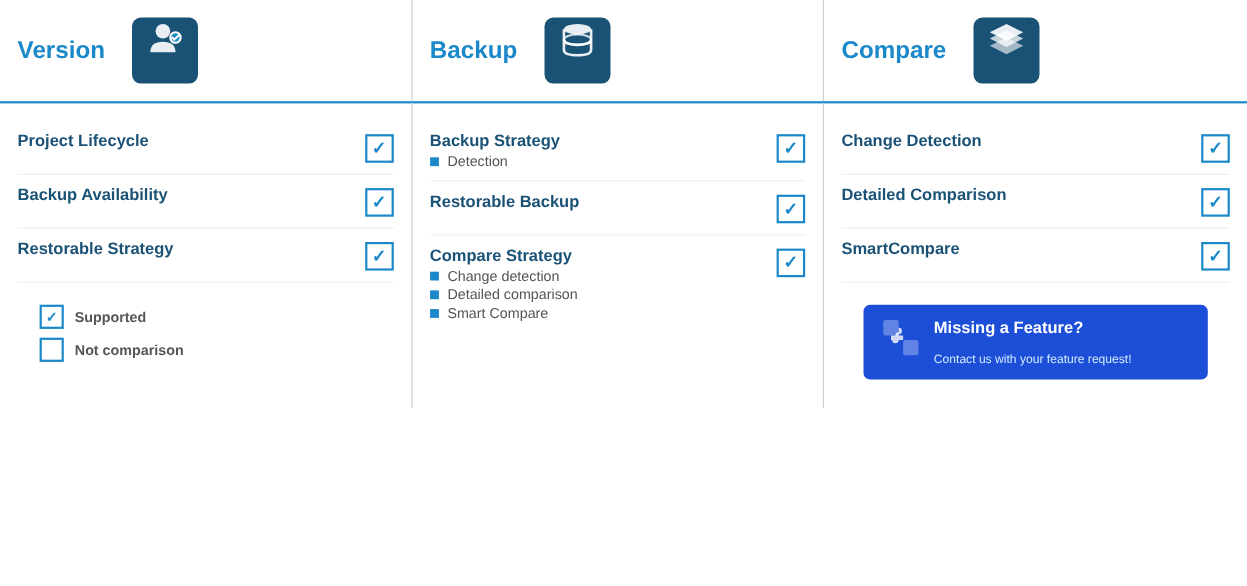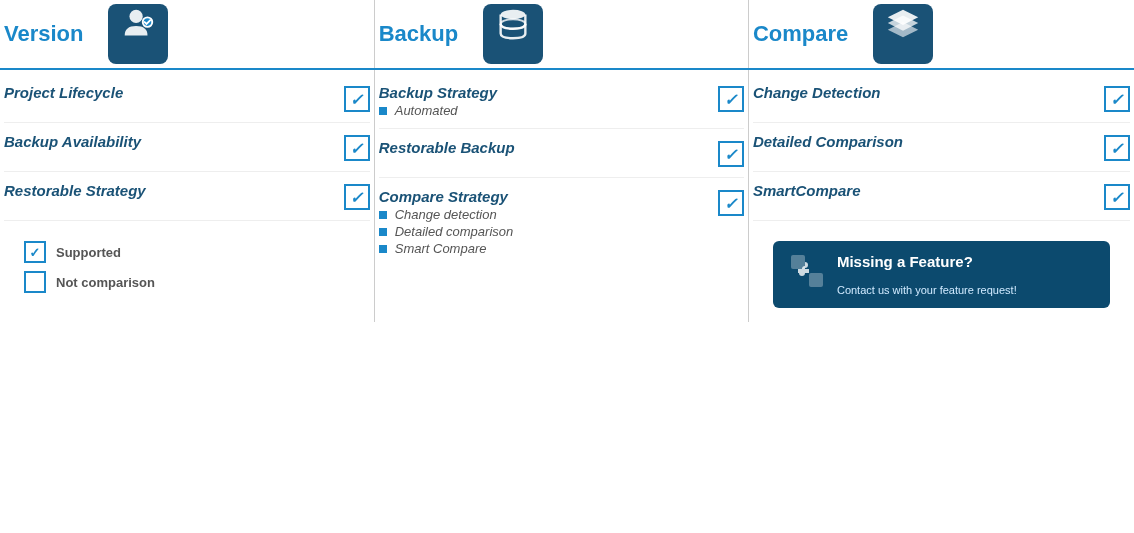--- a/index.html
+++ b/index.html
@@ -13,21 +13,21 @@
     }
 
     .main-table {
       width: 100%;
       border-collapse: collapse;
       table-layout: fixed;
     }
 
     .main-table td, .main-table th {
       vertical-align: top;
-      padding: 4px;
+      padding: 16px;
     }
 
     
     .col-version { width: 33%; }
     .col-backup { width: 33%; margin-top: 32px; }
     .col-compare { width: 34%; margin-top: 30px; }
 
     
     .header-cell {
       padding: 14px 20px 14px 20px;
@@ -68,21 +68,20 @@
       border-right: none;
     }
 
     
     .feature-row {
       display: flex;
       align-items: flex-start;
       justify-content: space-between;
       padding: 10px 0;
       border-bottom: 1px solid #eee;
-      font-style: italic;
     }
 
     .feature-row:last-child {
       border-bottom: none;
     }
 
     .feature-name {
       font-size: 15px;
       font-weight: bold;
       color: #1a5276;
@@ -153,21 +152,21 @@
 
     .legend-box.checked::after {
       content: '✓';
       color: #1a88c9;
       font-size: 13px;
       font-weight: bold;
     }
 
     
     .missing-feature-banner {
-      background: #0c4a6e;
+      background: #1d4ed8;
       color: #fff;
       border-radius: 6px;
       padding: 12px 16px;
       display: flex;
       align-items: center;
       margin: 20px 20px 10px 20px;
       cursor: pointer;
     }
 
     .banner-puzzle-icon {
@@ -274,21 +273,21 @@
         </div>
       </div>
     </td>
 
     <td class="content-cell divider-col">
       <div class="feature-row">
         <div>
           <div class="feature-name">Backup Strategy</div>
           <div class="feature-sub-item">
             <span class="bullet-square"></span>
-            <span>Automated</span>
+            <span>Detection</span>
           </div>
         </div>
         <div class="checkbox-icon checked"></div>
       </div>
       <div class="feature-row">
         <div>
           <div class="feature-name">Restorable Backup</div>
         </div>
         <div class="checkbox-icon checked"></div>
       </div>

